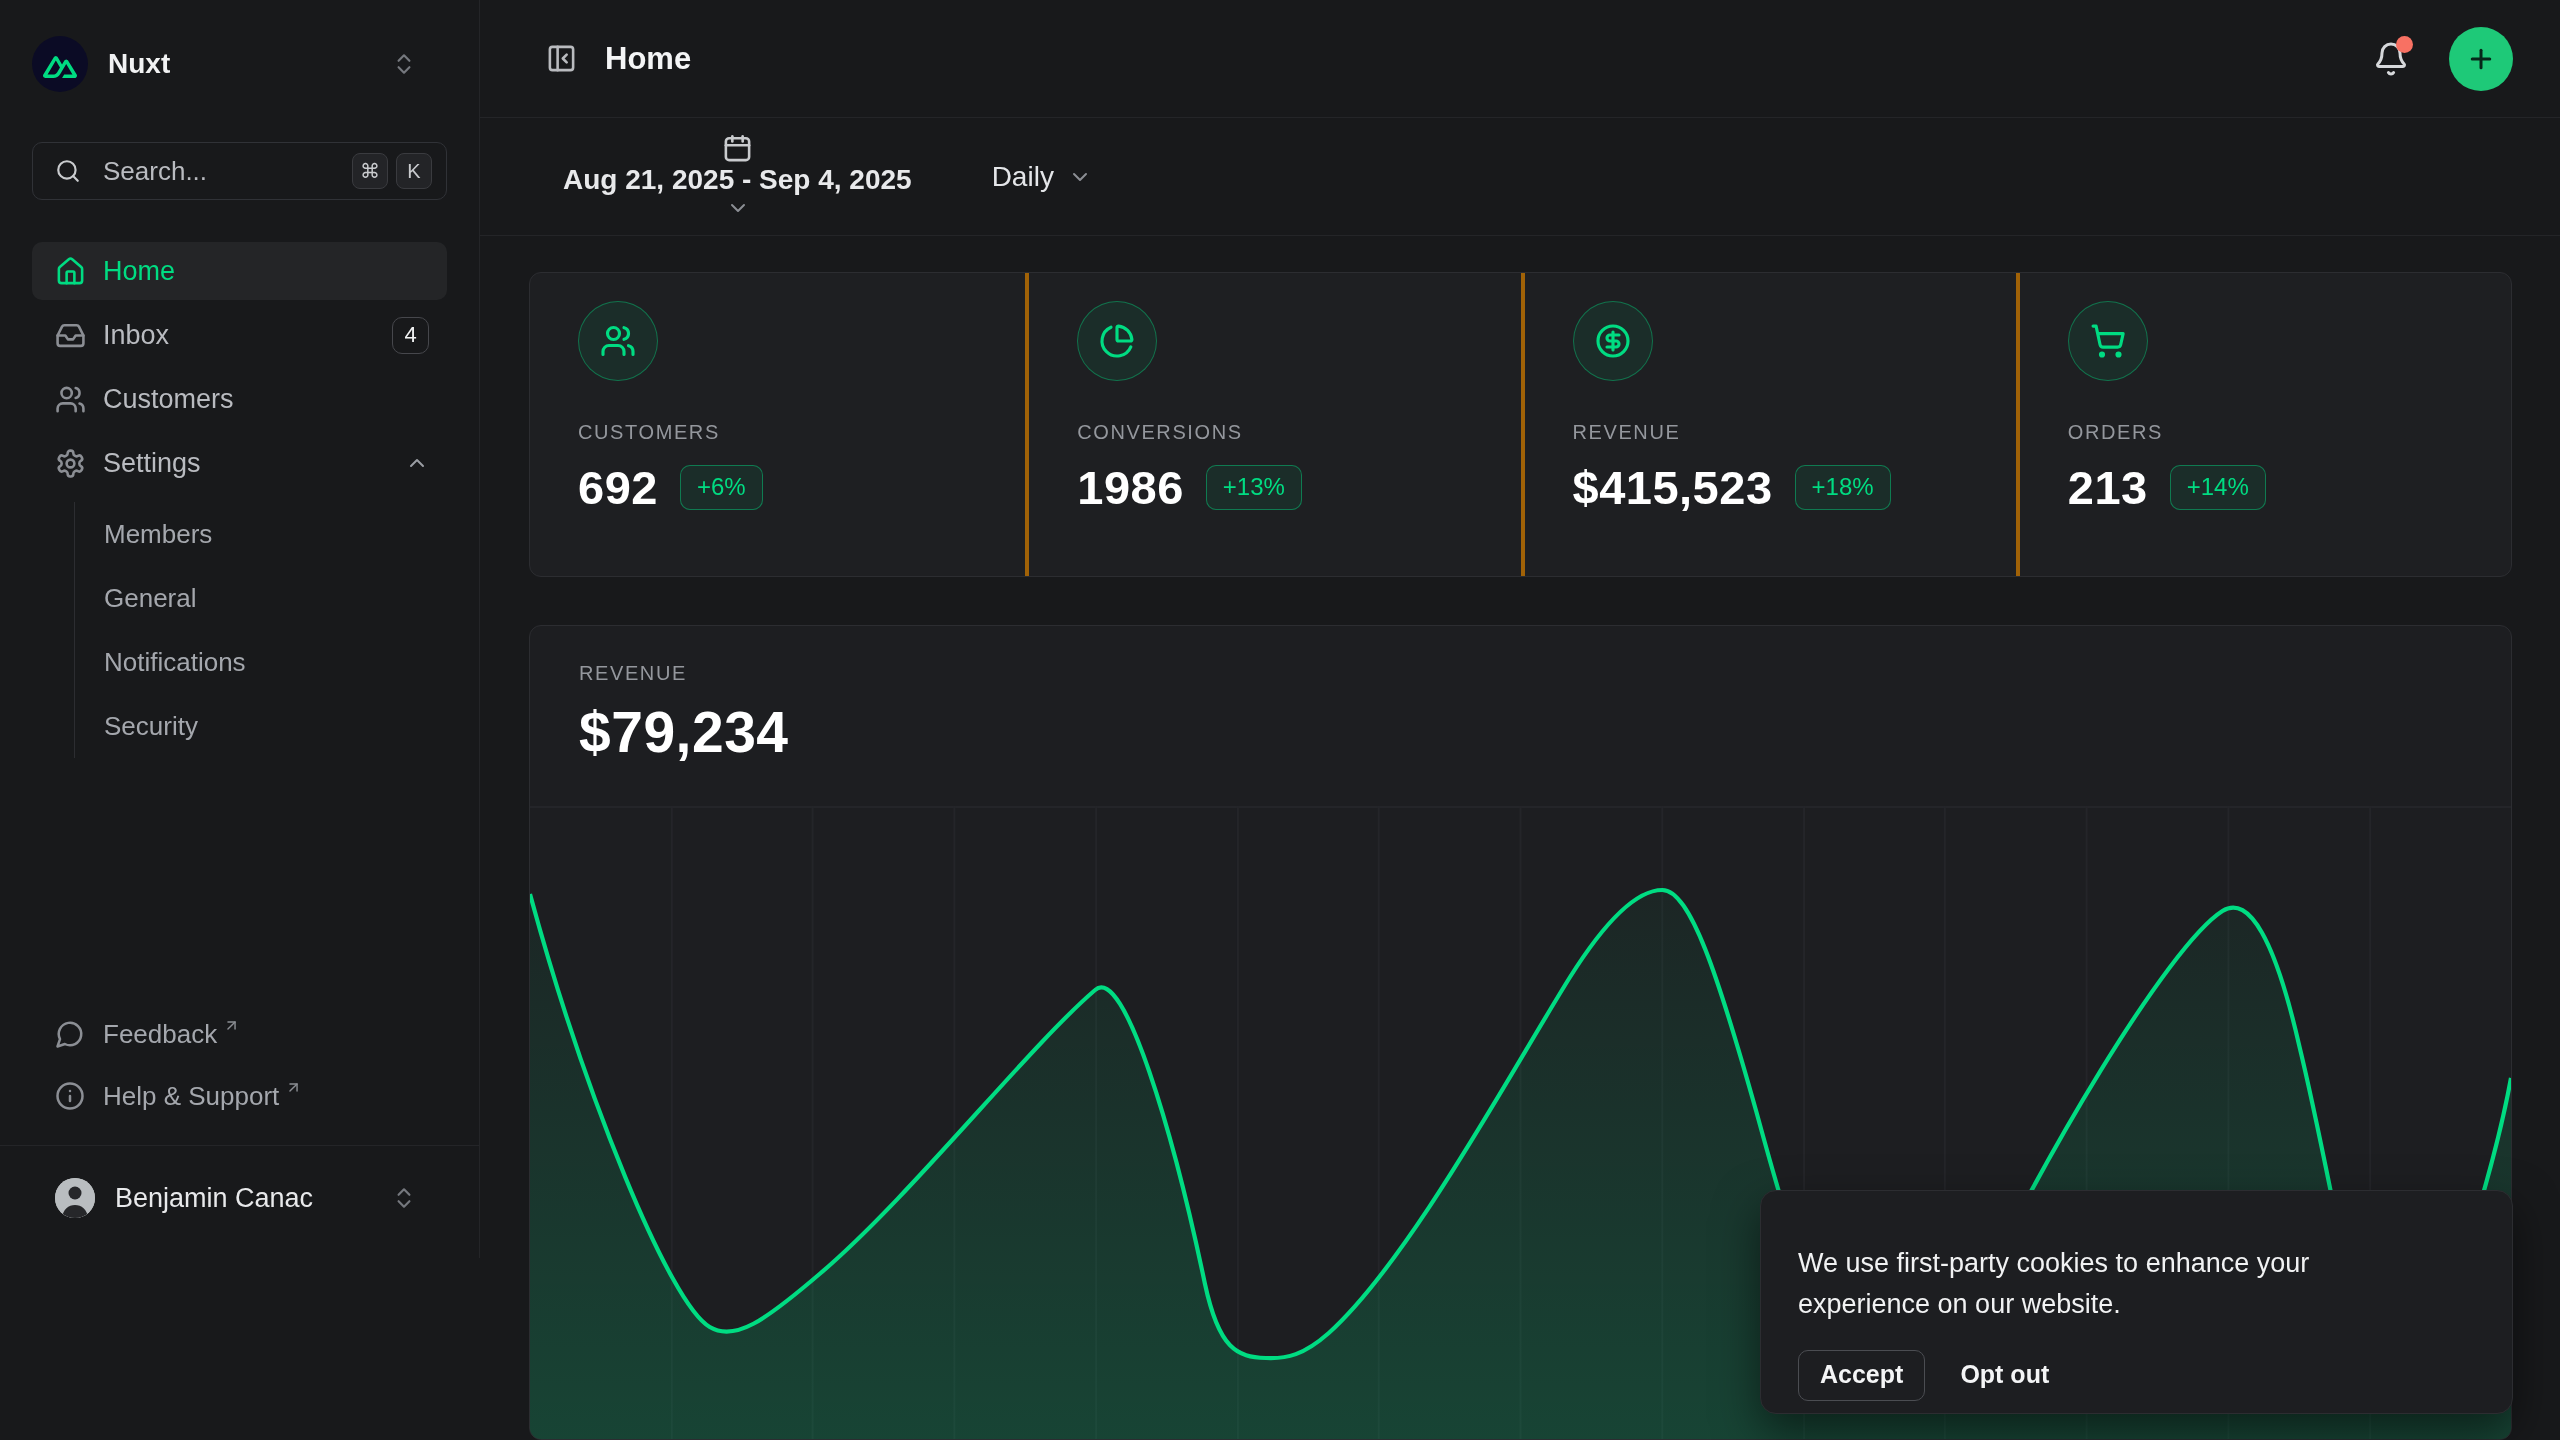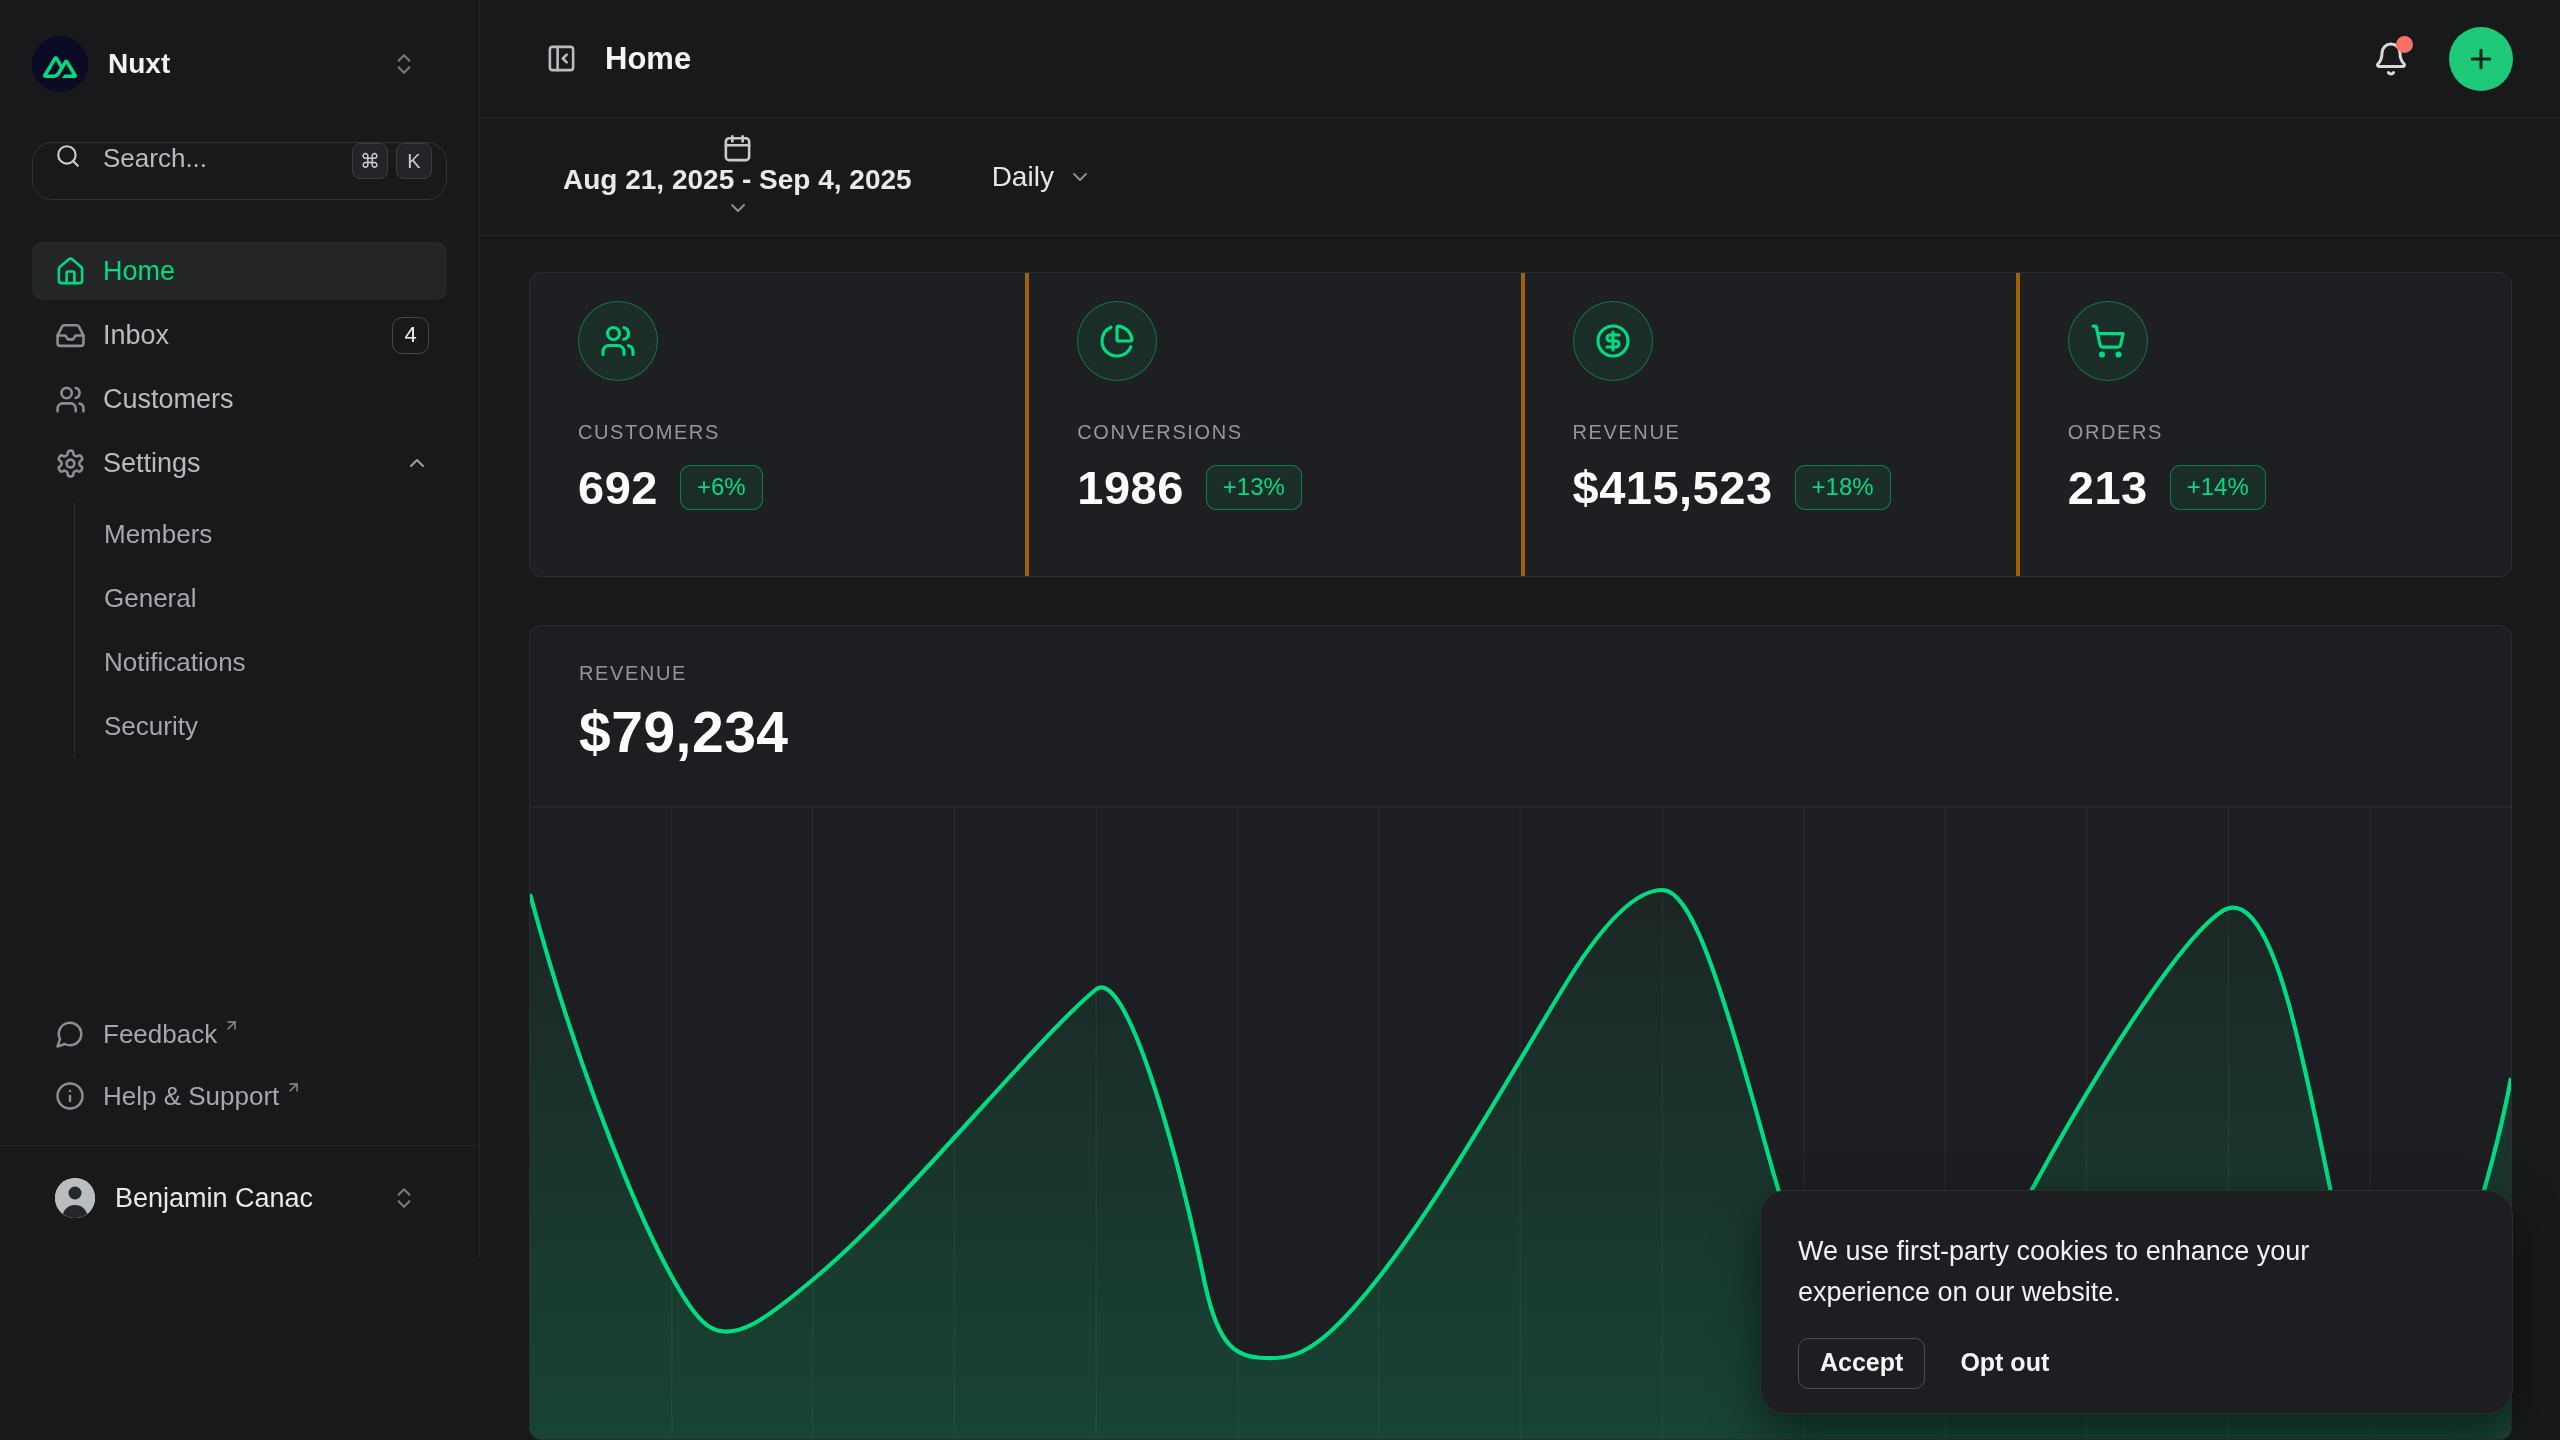--- a/index.html
+++ b/index.html
@@ -21,22 +21,22 @@
     padding:36px 32px 28px 32px;
   }
   .ws-row { display:flex; align-items:center; height:56px; margin-bottom:50px; cursor:pointer; }
   .ws-logo { width:56px; height:56px; border-radius:50%; background:#0b0b25;
              display:flex; align-items:center; justify-content:center; }
   .ws-logo svg { width:34px; height:30px; }
   .ws-name { font-size:28px; font-weight:600; margin-left:20px; color:#f1f2f3; flex:1; }
   .ws-chev { width:26px; height:26px; color:#75787e; margin-right:30px; }
 
   .search-box {
-    height:58px; border:1.5px solid #303237; border-radius:20px;
-    display:flex; padding:0 14px 0 22px; margin-bottom:42px; cursor:text;
+    height:58px; border:1.5px solid #303237; border-radius:10px;
+    display:flex; align-items:center; padding:0 14px 0 22px; margin-bottom:42px; cursor:text;
   }
   .search-box .ic { width:26px; height:26px; color:#c9cbce; }
   .search-ph { flex:1; margin-left:22px; font-size:26px; color:#b9bbc0; }
   .kbd { min-width:36px; height:36px; border:1.5px solid #3a3b3f; background:#232427;
          border-radius:8px; color:#c9cbce; font-size:20px; display:flex; align-items:center;
          justify-content:center; margin-left:8px; padding:0 6px; }
 
   .nav { display:flex; flex-direction:column; }
   .nav-item { height:58px; border-radius:10px; display:flex; align-items:center;
               padding:0 18px 0 23px; margin-bottom:6px; color:#b9bbc0; font-size:27px; cursor:pointer; }
@@ -113,22 +113,22 @@
   .rev-label { font-size:20px; letter-spacing:1.6px; color:#94979d; font-weight:500; }
   .rev-value { margin-top:14px; font-size:57px; font-weight:700; color:#ffffff; letter-spacing:.5px; }
   .chart-area { position:absolute; left:0; right:0; top:180px; height:700px; }
   .chart-area svg.plot { width:100%; height:100%; display:block; }
   .grid-lines line { stroke:#242529; stroke-width:2; }
   .chart-topline { stroke:#242529; stroke-width:2; }
   .rev-line { stroke:#00dc82; stroke-width:4.2; fill:none; }
 
   
   .cookie { position:absolute; left:1760px; top:1190px; width:753px; height:224px;
-            background:#1d1e21; border:1px solid #2c2d31; border-radius:26px;
-            box-shadow:0 18px 45px rgba(0,0,0,.5); padding:40px 36px 0 37px; z-index:5; }
+            background:#1d1e21; border:1px solid #2c2d31; border-radius:16px;
+            box-shadow:0 18px 45px rgba(0,0,0,.5); padding:52px 36px 0 37px; z-index:5; }
   .cookie-text { font-size:27px; line-height:41px; color:#f1f2f3; max-width:600px; }
   .cookie-actions { margin-top:25px; display:flex; align-items:center; }
   .btn-accept { background:transparent; border:1.5px solid #4b4d52; border-radius:10px;
                 color:#f4f5f6; font-size:25px; font-weight:600; padding:9px 21px 11px;
                 cursor:pointer; font-family:inherit; }
   .btn-optout { background:transparent; border:none; color:#f4f5f6; font-size:25px;
                 font-weight:600; margin-left:31px; cursor:pointer; font-family:inherit; padding:9px 4px 11px; }
 </style>
 </head>
 <body>

